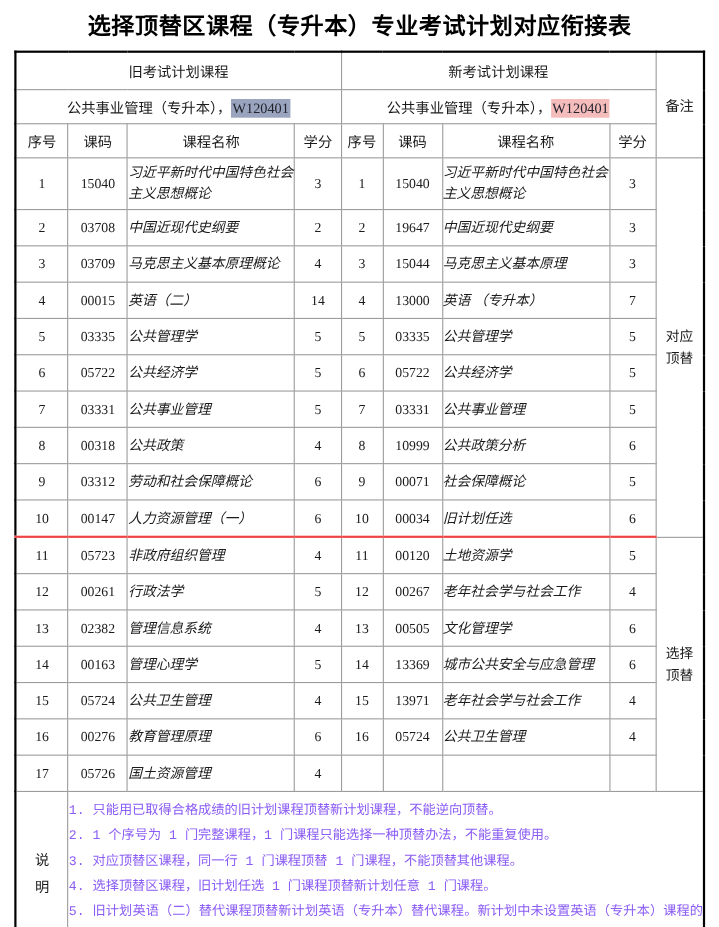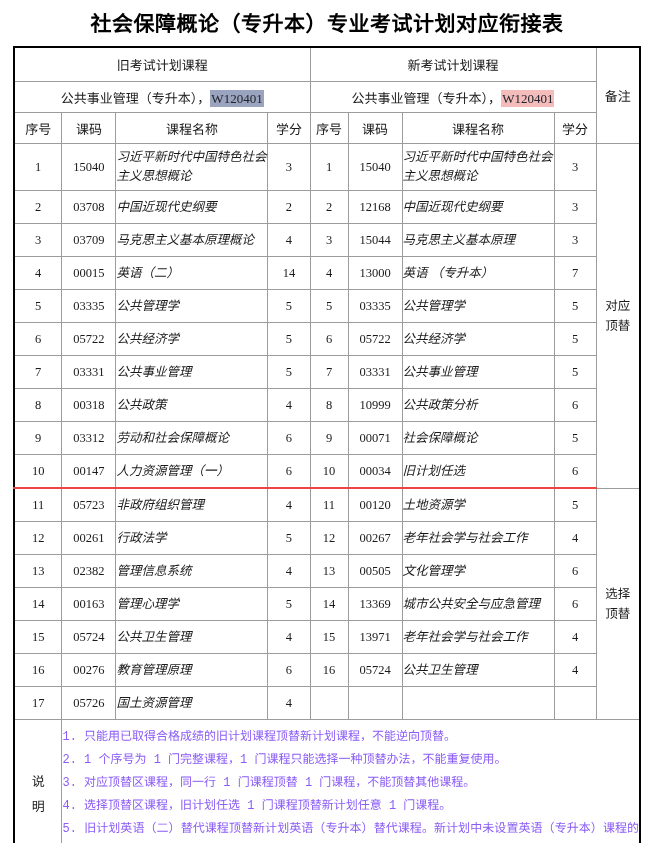--- a/index.html
+++ b/index.html
@@ -126,21 +126,21 @@
     color: #8b5cf6;
     text-align: justify;
   }
   .notes-row td { height: 150px; }
 </style>
 </head>
 <body>
 
 <div class="page">
 
-  <h1 class="doc-title">社会保障概论（专升本）专业考试计划对应衔接表</h1>
+  <h1 class="doc-title">选择顶替区课程（专升本）专业考试计划对应衔接表</h1>
 
   <table class="main">
     <colgroup>
       <col style="width:48px">
       <col style="width:54px">
       <col style="width:152px">
       <col style="width:42px">
       <col style="width:38px">
       <col style="width:54px">
       <col style="width:152px">
@@ -186,21 +186,21 @@
           </span>
         </td>
       </tr>
 
       <tr class="data">
         <td class="c-no">2</td>
         <td class="c-code">03708</td>
         <td class="c-name">中国近现代史纲要</td>
         <td class="c-credit">2</td>
         <td class="c-no">2</td>
-        <td class="c-code">12168</td>
+        <td class="c-code">19647</td>
         <td class="c-name">中国近现代史纲要</td>
         <td class="c-credit">3</td>
       </tr>
 
       <tr class="data">
         <td class="c-no">3</td>
         <td class="c-code">03709</td>
         <td class="c-name">马克思主义基本原理概论</td>
         <td class="c-credit">4</td>
         <td class="c-no">3</td>

